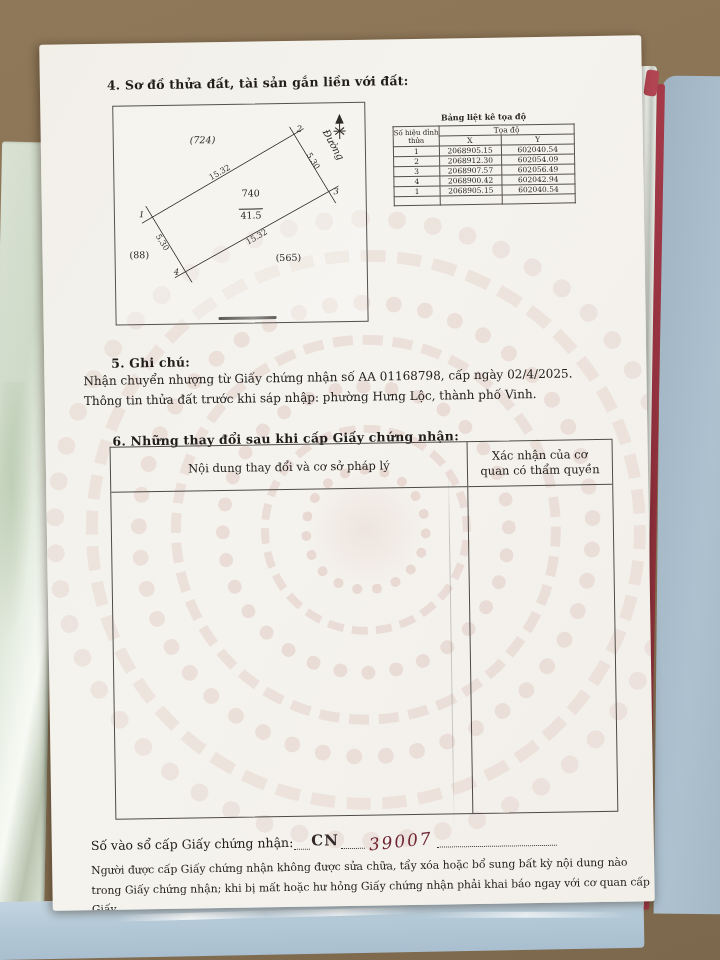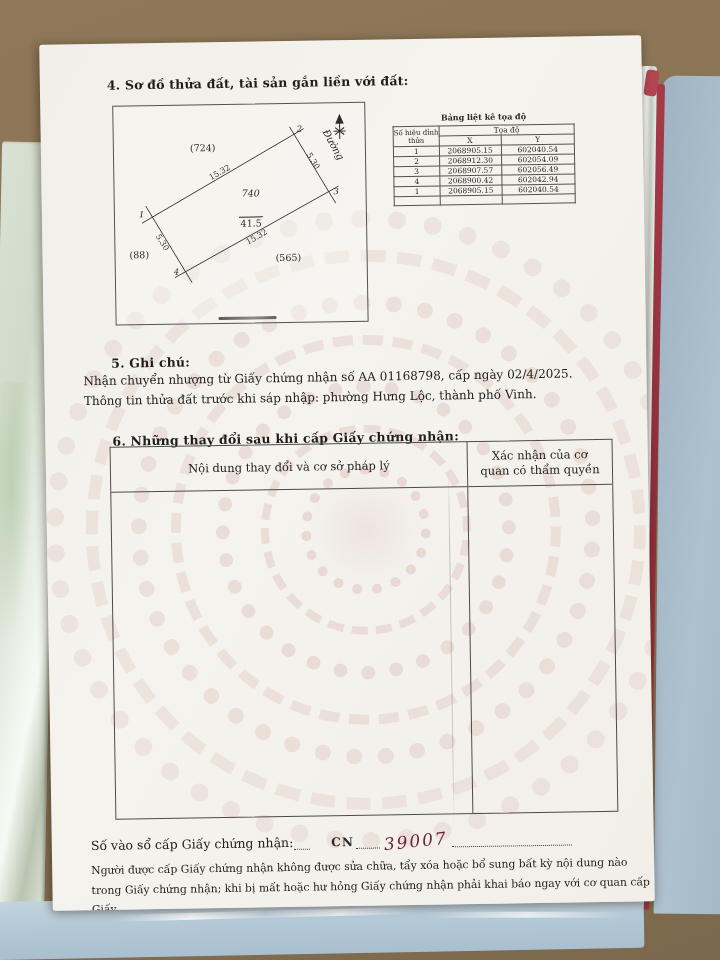--- a/index.html
+++ b/index.html
@@ -53,21 +53,21 @@
   .h-sec { position:absolute; font-weight:bold; font-size:12.5px; color:#1f1c1a; letter-spacing:.2px; }
 
   
   .diagram { position:absolute; left:72px; top:62px; width:253px; height:220px;
     border:1px solid #55524e; background:rgba(250,249,245,.35); }
   .diagram svg { position:absolute; left:0; top:0; }
   .dlab { position:absolute; font-size:8px; color:#2b2825; white-space:nowrap; transform-origin:center; }
   .dlab.paren { font-size:9.5px; }
   .dlab.vnum { font-size:8.5px; font-style:italic; }
   .frac { position:absolute; text-align:center; font-size:9.5px; color:#2b2825; line-height:10px; }
-  .frac .top { display:block; border-bottom:1px solid #2b2825; padding:0 3px 18px;font-style:italic; }
+  .frac .top { display:block; border-bottom:1px solid #2b2825; padding:0 3px 10px; }
   .frac .bot { display:block; padding-top:1px; }
   .road { position:absolute; font-size:10px; font-style:italic; color:#2b2825; transform:rotate(62deg); }
   .scale-smudge { position:absolute; left:102px; top:212px; width:58px; height:3px;
     background:linear-gradient(90deg,rgba(40,38,35,.75),rgba(40,38,35,.5) 60%,rgba(40,38,35,.7)); border-radius:1px; }
 
   
   .coord-wrap { position:absolute; left:352px; top:74px; width:182px; }
   .coord-title { text-align:center; font-weight:bold; font-size:8px; color:#2a2724; margin-bottom:3px; }
   table.coord { border-collapse:collapse; width:100%; font-size:7.5px; color:#2a2724; }
   table.coord th, table.coord td { border:1px solid #55524e; text-align:center; padding:0; height:9px; line-height:9px; }
@@ -87,21 +87,21 @@
     font-size:11.5px; color:#23201d; }
   .big-table .hdr .c2 { flex:1; display:flex; align-items:center; justify-content:center; text-align:center;
     font-size:11.5px; color:#23201d; line-height:15px; padding:0 8px; }
   .big-table .bodyrow { flex:1; display:flex; }
   .big-table .bodyrow .c1 { width:357px; border-right:1px solid #4e4b47; }
   .big-table .bodyrow .c2 { flex:1; }
 
   
   .serial { position:absolute; left:39px; top:789px; display:flex; align-items:flex-end; font-size:12.5px; color:#23201d; }
   .leader { border-bottom:1.6px dotted #3a3632; height:13px; display:inline-block; }
-  .cn { font-weight:bold; font-size:12px; color:#33292a; padding:0 2px; letter-spacing:1px;margin-left:20px; }
+  .cn { font-weight:bold; font-size:15px; color:#33292a; padding:0 2px; letter-spacing:1px; }
   .handnum { font-family:"DejaVu Serif",serif; font-style:italic; font-size:17px; color:#6e2531;
     transform:rotate(-5deg); letter-spacing:2px; position:relative; top:3px; padding:0 4px; }
   .notice { position:absolute; left:39px; top:817px; width:560px; font-size:10.8px; color:#23201d; line-height:19.5px; }
 </style>
 </head>
 <body>
 
 <div class="photo">
 
   <div class="sleeve-left">
@@ -146,21 +146,21 @@
           <line x1="0" y1="22" x2="0" y2="2" stroke-width="1"></line>
           <polygon points="0,-2 -3.5,6 3.5,6"></polygon>
           <g stroke-width="1">
             <line x1="-6" y1="14" x2="6" y2="14"></line>
             <line x1="-4.5" y1="10.5" x2="4.5" y2="17.5"></line>
             <line x1="-4.5" y1="17.5" x2="4.5" y2="10.5"></line>
           </g>
         </g>
       </svg>
 
-      <span class="dlab paren" style="left:76px; top:37px;">(724)</span>
+      <span class="dlab paren" style="left:76px; top:29px;font-style:italic;">(724)</span>
       <span class="dlab" style="left:94px; top:63px; transform:rotate(-29deg);">15.32</span>
       <span class="dlab" style="left:190px; top:53px; transform:rotate(59deg);">5.30</span>
       <span class="dlab" style="left:130px; top:128px; transform:rotate(-29deg);">15.32</span>
       <span class="dlab" style="left:38px; top:132px; transform:rotate(59deg);">5.30</span>
 
       <span class="dlab vnum" style="left:24px; top:103px;">1</span>
       <span class="dlab vnum" style="left:183px; top:20px;">2</span>
       <span class="dlab vnum" style="left:219px; top:83px;">3</span>
       <span class="dlab vnum" style="left:58px; top:161px;">4</span>
 

